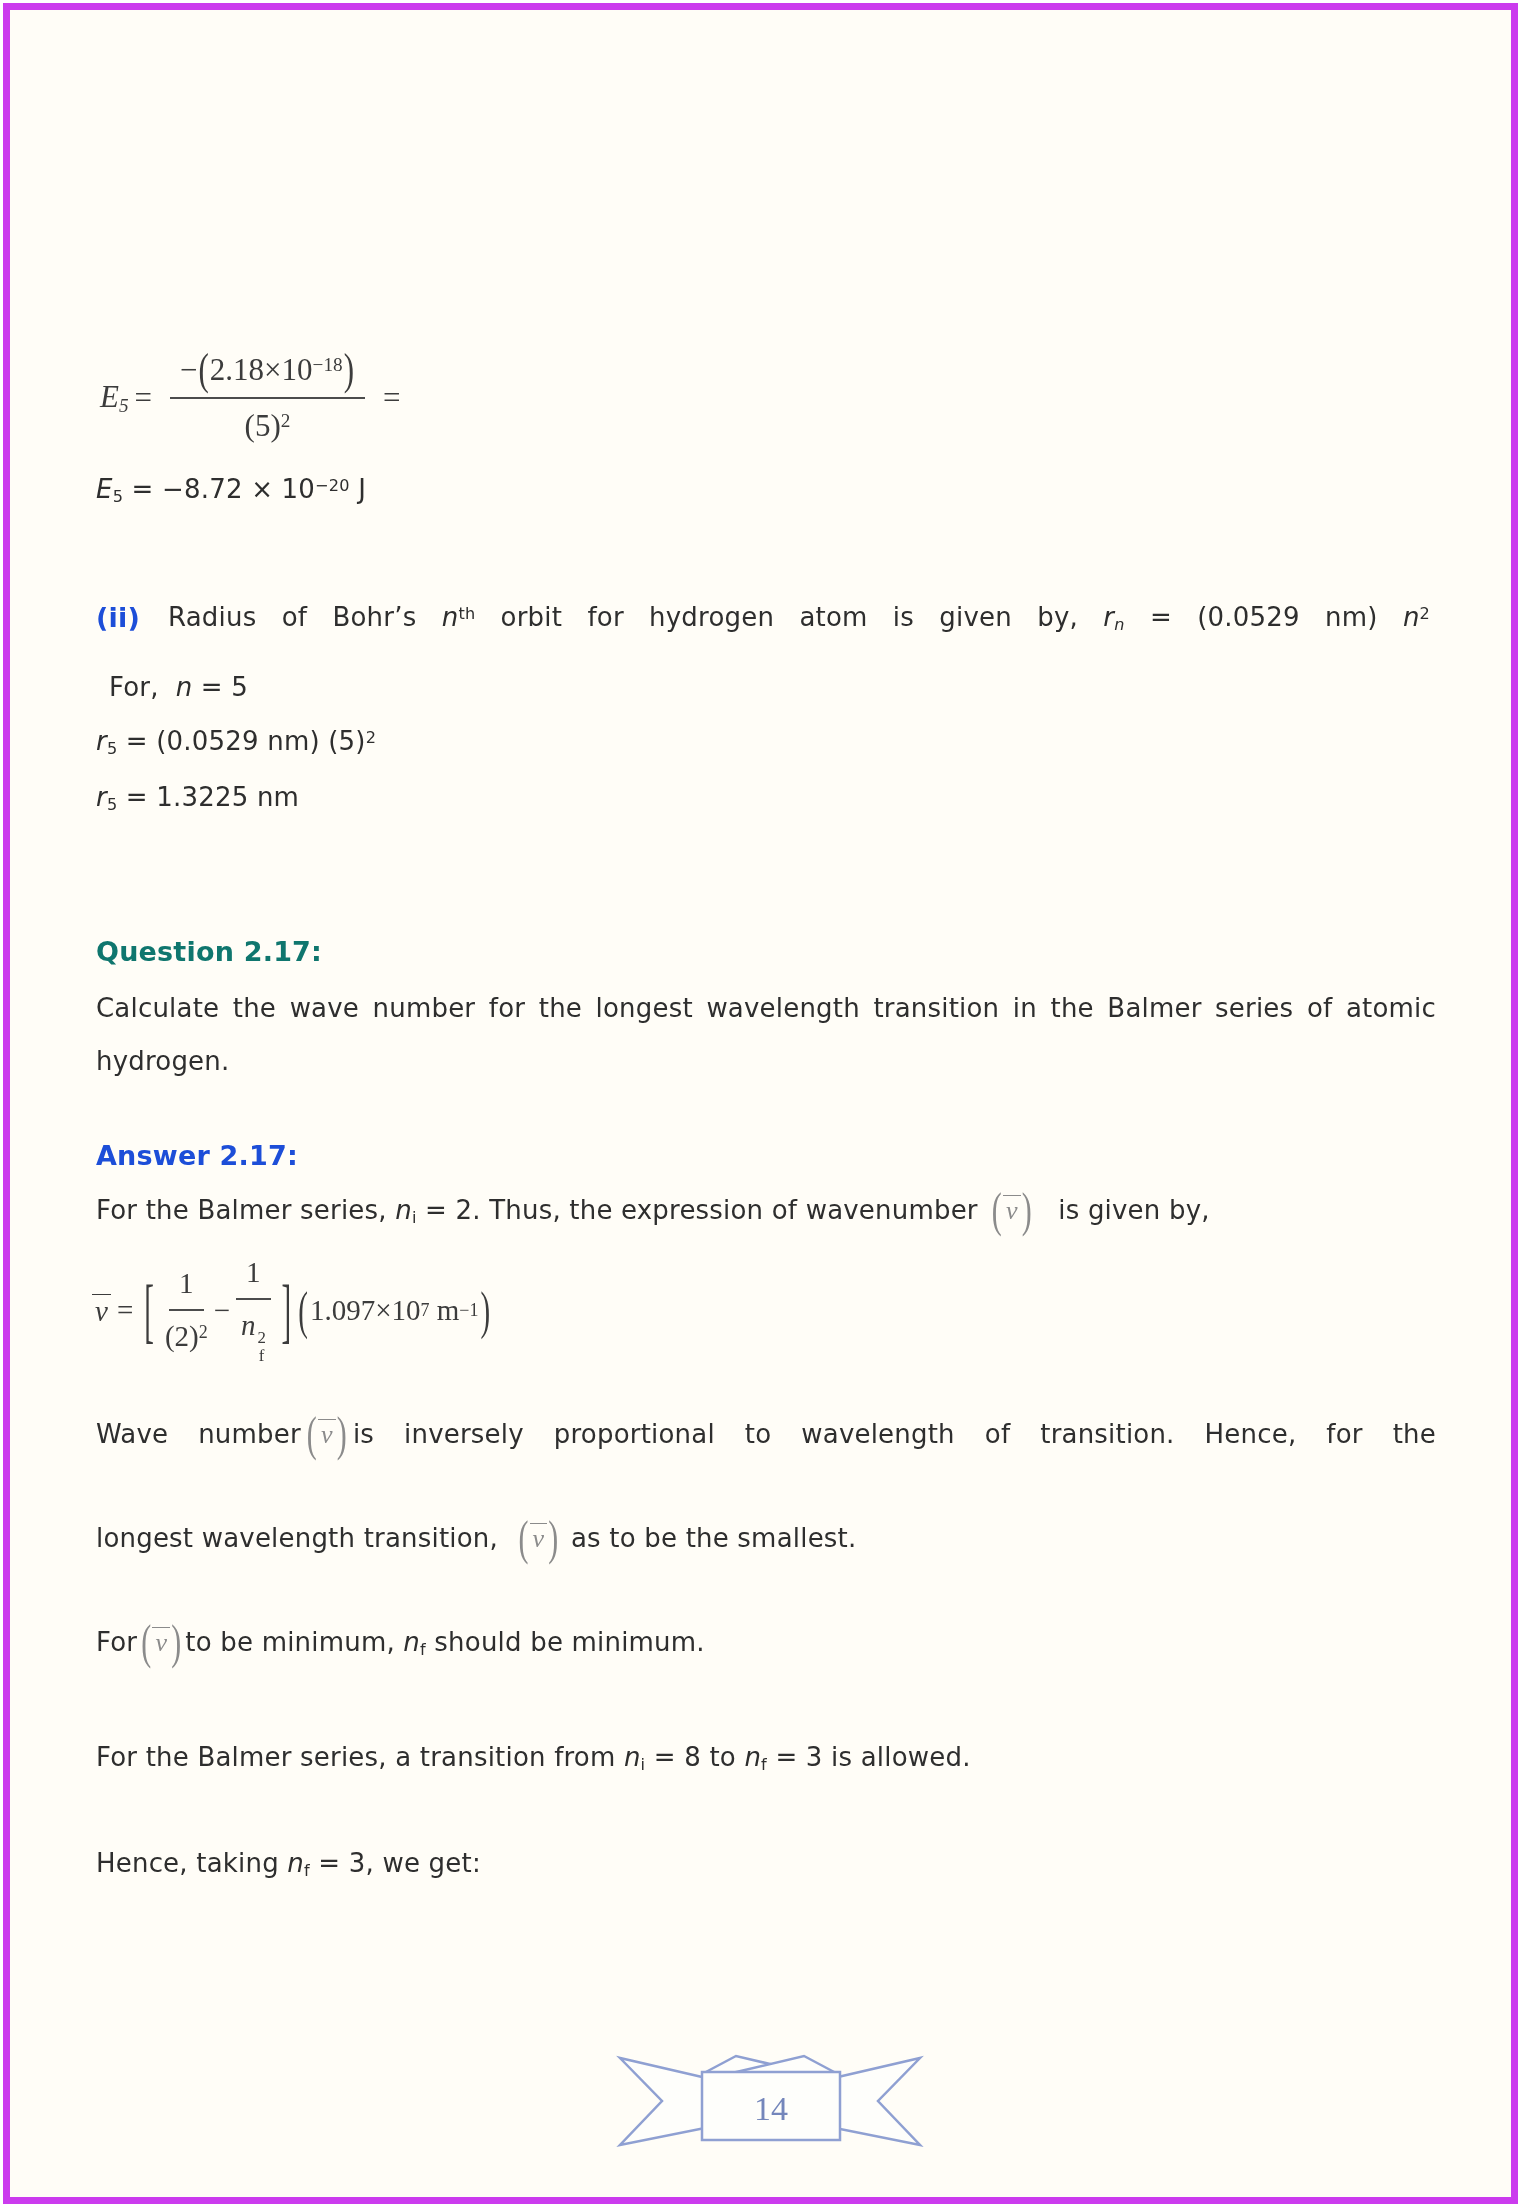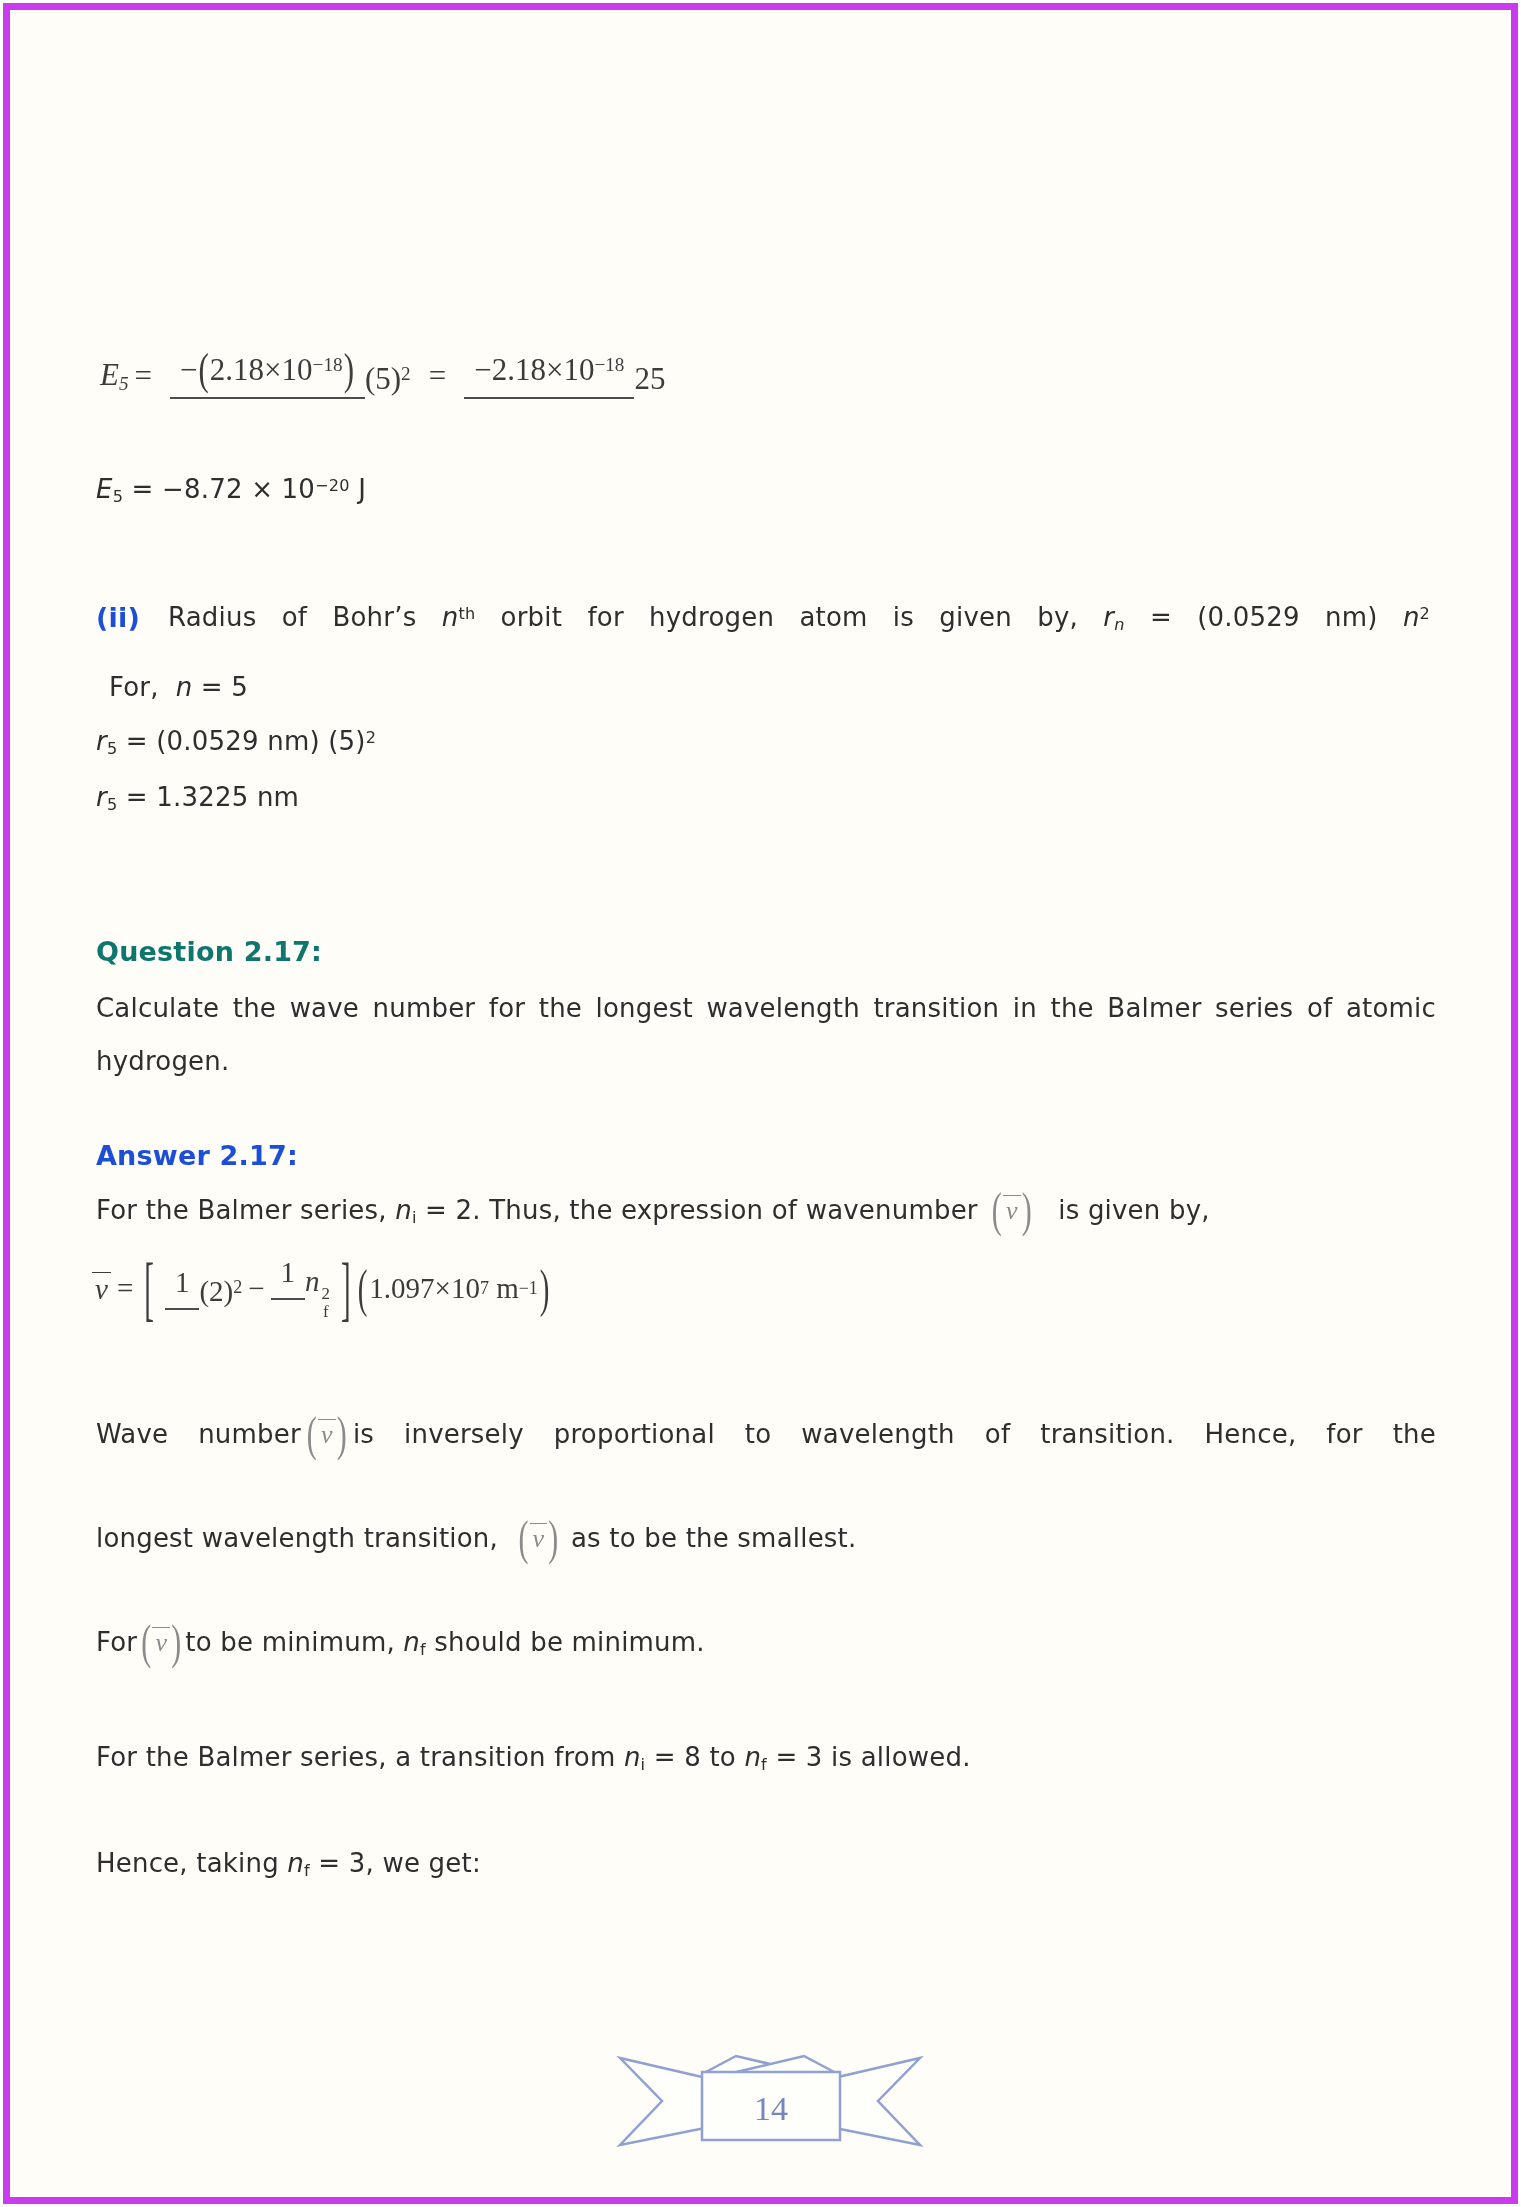--- a/index.html
+++ b/index.html
@@ -21,21 +21,21 @@
   .red { color:#0f766e; }
   .green { color:#1d4ed8; }
   i.var { font-style:italic; }
   sub.s { font-size:0.62em; font-style:normal; vertical-align:-0.25em; }
   sub.si { font-size:0.62em; font-style:italic; vertical-align:-0.25em; }
   sup.s { font-size:0.62em; vertical-align:0.45em; }
 
   
   .serif { font-family:"Liberation Serif","DejaVu Serif",serif; color:#3c3c3c; }
   .frow { display:inline-flex; align-items:center; font-size:31px; }
-  .frac { display:inline-flex; flex-direction:row; align-items:flex-start; margin:0 12px; }
+  .frac { display:inline-flex; flex-direction:column; align-items:center; margin:0 12px; }
   .frac .num { padding:0 10px 9px; border-bottom:2px solid #4c4c4c; text-align:center; white-space:pre; }
   .frac .den { padding-top:9px; white-space:pre; }
   .feq { margin:0 6px; }
   .mpar { display:inline-block; transform:scaleY(1.45); transform-origin:center; font-weight:300; padding:0 1px; }
 
   
   .nubar { font-family:"Liberation Serif","DejaVu Serif",serif; color:#8b8b8b; margin:0 10px; white-space:nowrap; }
   .nubar .np { display:inline-block; transform:scaleY(1.65); transform-origin:center; font-size:1.15em; font-weight:300; }
   .nubar .nu { display:inline-block; border-top:1.6px solid #8b8b8b; padding:2px 3px 0; line-height:1; font-style:italic; margin:0 1px; }
 
@@ -55,24 +55,20 @@
 <div class="sheet"></div>
 
 <div class="abs serif frow" style="left:100px; top:352px;">
   <span><i class="var">E</i><sub class="si">5</sub></span>
   <span class="feq">=</span>
   <span class="frac">
     <span class="num"><span>−</span><span class="mpar">(</span><span>2.18×10</span><sup class="s">−18</sup><span class="mpar">)</span></span>
     <span class="den"><span>(5)</span><sup class="s">2</sup></span>
   </span>
   <span class="feq">=</span>
-  <span class="frac">
-    <span class="num"><span>−2.18×10</span><sup class="s">−18</sup></span>
-    <span class="den">25</span>
-  </span>
 </div>
 
 <div class="abs txt" style="left:96px; top:456px;margin-top:18px;"><i class="var">E</i><sub class="s">5</sub><span> = −8.72 × 10</span><sup class="s">−20</sup><span> J</span></div>
 
 <div class="abs txt heading green" style="left:96px; top:602px;">(ii)</div>
 <div class="abs txt lastjust" style="left:168px; top:602px; width:1262px;"><span>Radius of Bohr’s </span><i class="var">n</i><sup class="s">th</sup><span> orbit for hydrogen atom is given by, </span><i class="var">r</i><sub class="si">n</sub><span> = (0.0529 nm) </span><i class="var">n</i><sup class="s">2</sup></div>
 
 <div class="abs txt" style="left:96px; top:672px;margin-left:13px;"><span>For,  </span><i class="var">n</i><span> = 5</span></div>
 
 <div class="abs txt" style="left:96px; top:726px;"><i class="var">r</i><sub class="s">5</sub><span> = (0.0529 nm) (5)</span><sup class="s">2</sup></div>

